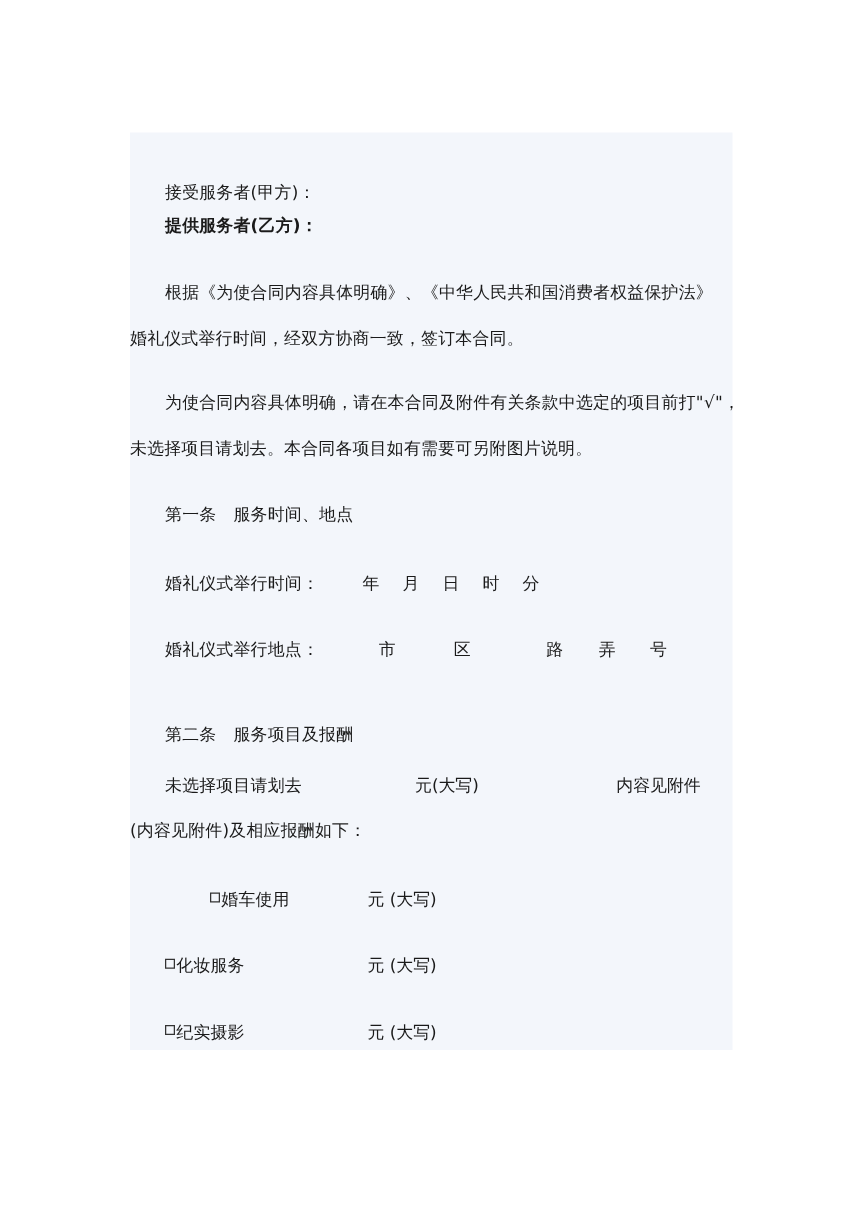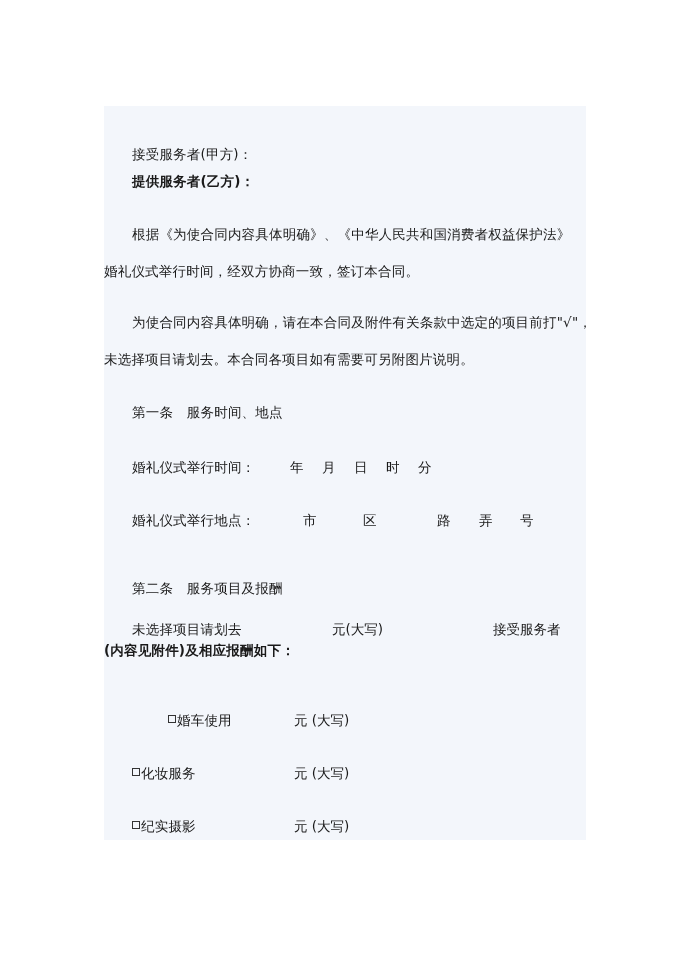--- a/index.html
+++ b/index.html
@@ -48,22 +48,22 @@
 <span class="field" style="left:303px; top:511px;">市</span>
 <span class="field" style="left:363px; top:511px;">区</span>
 <span class="field" style="left:437px; top:511px;">路</span>
 <span class="field" style="left:479px; top:511px;">弄</span>
 <span class="field" style="left:520px; top:511px;">号</span>
 
 <div class="line" style="left:132px; top:579px;">第二条　服务项目及报酬</div>
 
 <div class="line" style="left:132px; top:620px;">未选择项目请划去</div>
 <span class="field" style="left:332px; top:620px;text-align:center;">元(大写)</span>
-<span class="field" style="left:493px; top:620px;">接受服务者</span>
-<div class="line" style="left:104px; top:641px;font-weight:bold;">(内容见附件)及相应报酬如下：</div>
+<span class="field" style="left:493px; top:620px;">内容见附件</span>
+<div class="line" style="left:104px; top:656px;">(内容见附件)及相应报酬如下：</div>
 
 <div class="line" style="left:132px; top:711px;padding-left:36px;">
   <span class="checkbox"></span><span>婚车使用</span>
 </div>
 <span class="field" style="left:294px; top:711px;">元 (大写)</span>
 
 <div class="line" style="left:132px; top:764px;">
   <span class="checkbox"></span><span>化妆服务</span>
 </div>
 <span class="field" style="left:294px; top:764px;">元 (大写)</span>

